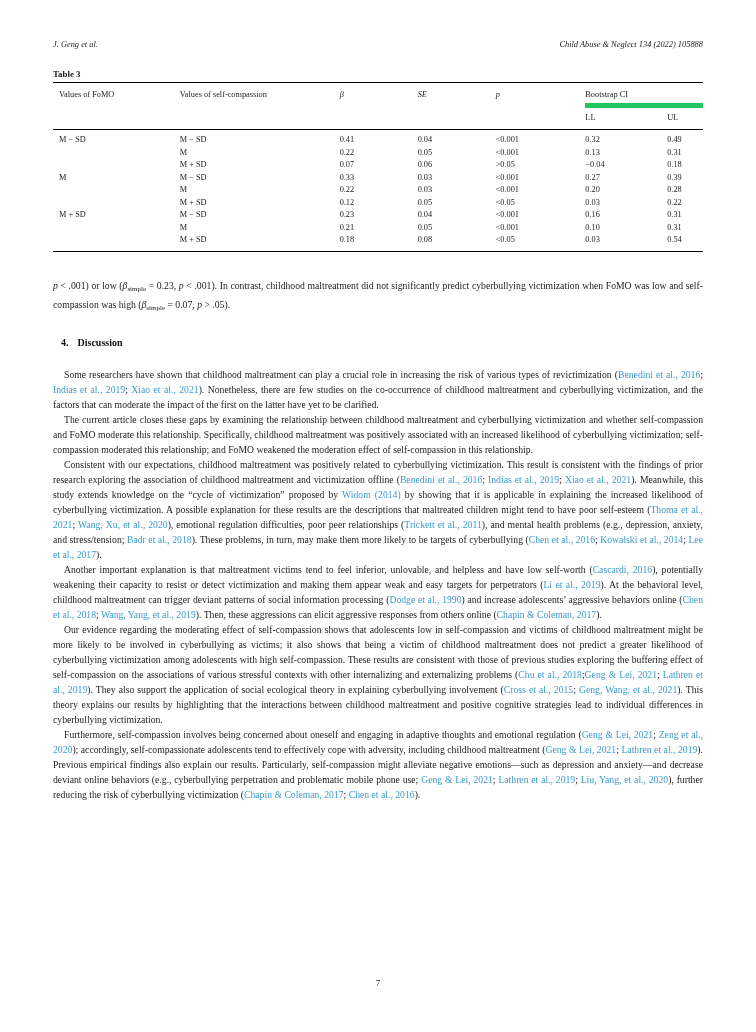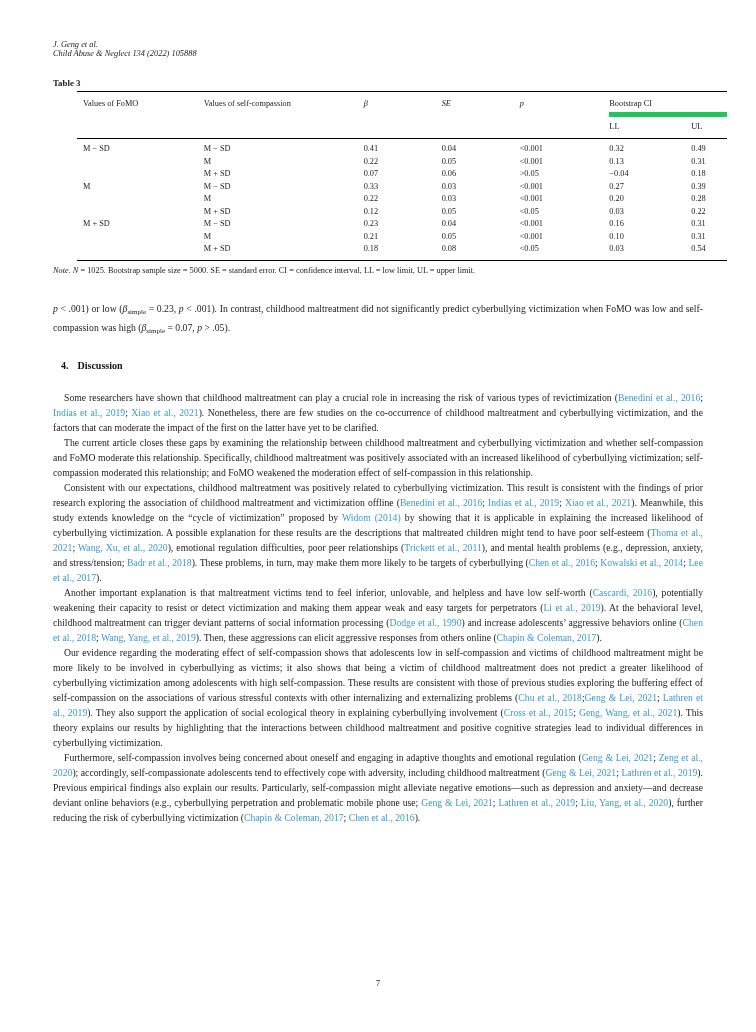--- a/index.html
+++ b/index.html
@@ -10,30 +10,28 @@
     font-family: "Liberation Serif", "DejaVu Serif", serif;
     color: #1c1c1c;
     box-sizing: border-box;
     padding: 40px 53px 0 53px;
     overflow: hidden;
   }
   .runhead {
     display: flex; justify-content: space-between;
     font-size: 8.4px; font-style: italic; color:#222;
     margin-bottom: 20px;
-    flex-direction: column;
   }
   .tbl-label { font-size: 8.9px; font-weight: bold; margin: 0 0 3px 0; }
   .tbl-caption { font-size: 8.9px; margin: 0 0 7px 0; color:#222; }
   table.t3 {
     width: 100%; border-collapse: collapse;
     border-top: 1.2px solid #000; border-bottom: 1.2px solid #000;
     font-size: 8.3px; color:#222;
     table-layout: fixed;
-    margin-left: 24px;
   }
   table.t3 col.c1{width:19.5%} table.t3 col.c2{width:24.6%}
   table.t3 col.c3{width:12%}  table.t3 col.c4{width:12%}
   table.t3 col.c5{width:13.8%} table.t3 col.c6{width:12.6%}
   table.t3 col.c7{width:5.5%}
   table.t3 th {
     font-weight: normal; text-align: left; vertical-align: top;
     padding: 6px 2px 4px 0; line-height: 11px;
   }
   table.t3 th.ital { font-style: italic; }
@@ -181,21 +179,20 @@
             <td>M + SD</td>
             <td>0.18</td>
             <td>0.08</td>
             <td>&lt;0.05</td>
             <td>0.03</td>
             <td>0.54</td>
           </tr>
         </tbody>
     </table>
 
-    <div class="tbl-note"><span class="seg-i">Note.</span><span> </span><span class="seg-i">N</span><span> = 1025. Bootstrap sample size = 5000. SE = standard error. CI = confidence interval, LL = low limit, UL = upper limit.</span></div>
   </section>
 
   <main>
     <p class="body-par"><span class="seg-i">p</span><span> &lt; .001) or low (</span><span class="seg-i">β</span><span class="seg-sub">simple</span><span> = 0.23, </span><span class="seg-i">p</span><span> &lt; .001). In contrast, childhood maltreatment did not significantly predict cyberbullying victimization when FoMO was low and self-compassion was high (</span><span class="seg-i">β</span><span class="seg-sub">simple</span><span> = 0.07, </span><span class="seg-i">p</span><span> &gt; .05).</span></p>
 
     <h2 class="sec">
       <span class="hnum">4.</span><span>Discussion</span>
     </h2>
 
     <p class="body-par indent"><span>Some researchers have shown that childhood maltreatment can play a crucial role in increasing the risk of various types of revictimization (</span><span class="seg-cite">Benedini et al., 2016</span><span>; </span><span class="seg-cite">Indias et al., 2019</span><span>; </span><span class="seg-cite">Xiao et al., 2021</span><span>). Nonetheless, there are few studies on the co-occurrence of childhood maltreatment and cyberbullying victimization, and the factors that can moderate the impact of the first on the latter have yet to be clarified.</span></p>

